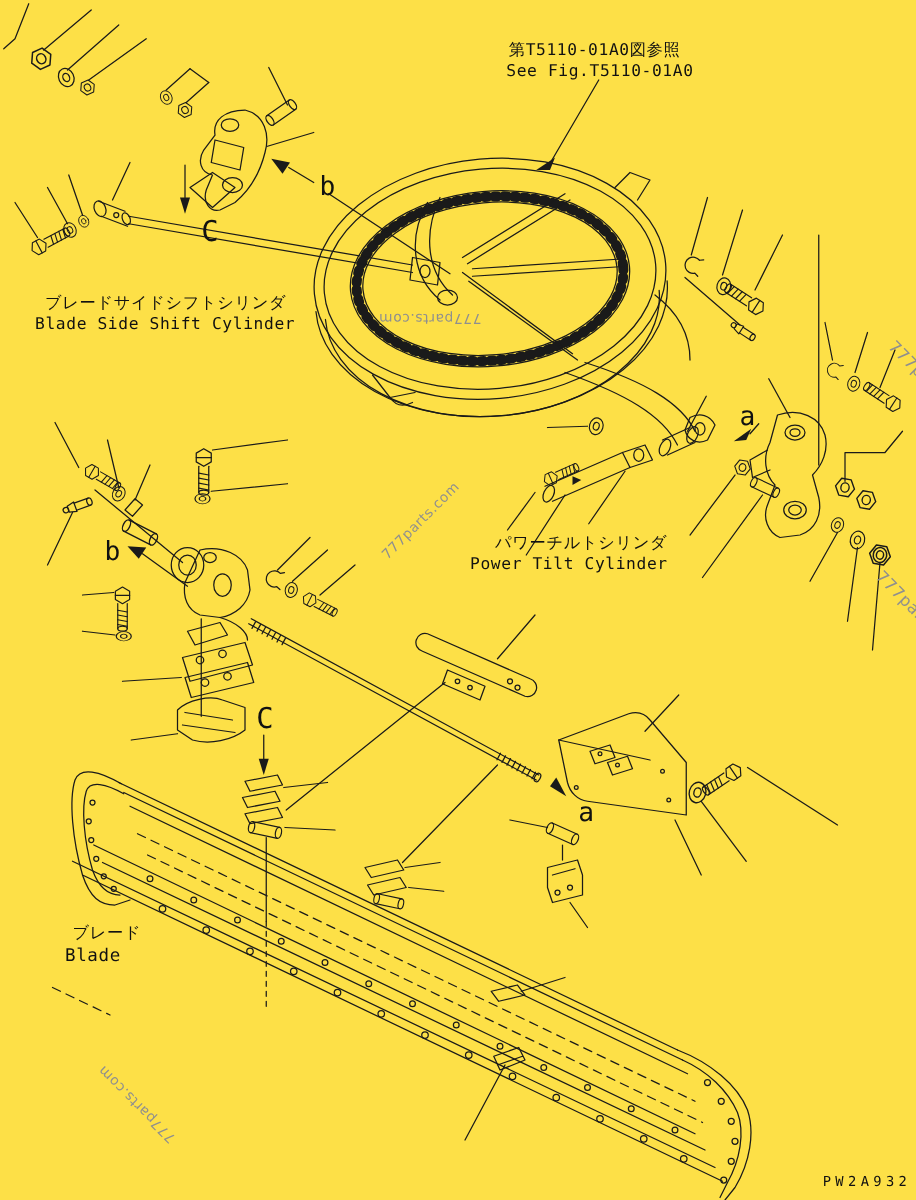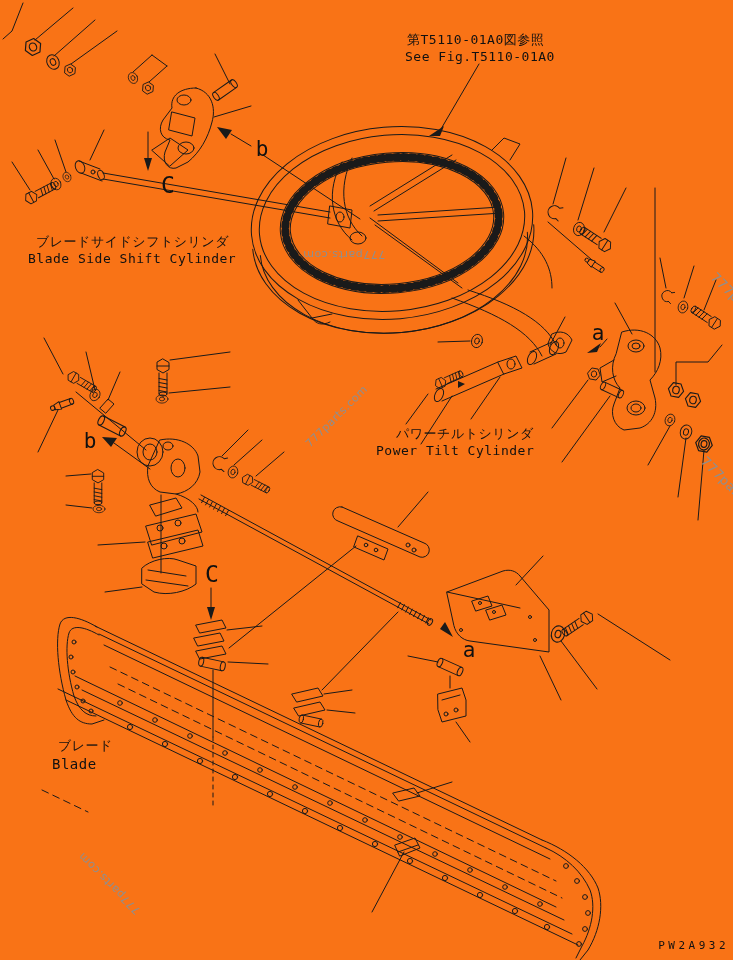--- a/index.html
+++ b/index.html
@@ -1,16 +1,16 @@
 <!DOCTYPE html>
 <html><head>
 <meta charset="utf-8">
 <style>
   html,body{margin:0;padding:0;background:#ffffff;}
-  .stage{position:relative;width:733px;height:960px;background:#f97316;overflow:hidden;
+  .stage{position:relative;width:733px;height:960px;background:#fde047;overflow:hidden;
          font-family:"DejaVu Sans Mono","Liberation Mono",monospace;}
   #diagram *{stroke:#1a1a1a;fill:none;stroke-width:1;stroke-linecap:round;stroke-linejoin:round;}
   #diagram .teeth{stroke-dasharray:2.6 5.2;stroke-width:8;}
   #diagram .dash{stroke-dasharray:7 5;}
   #diagram .dash2{stroke-dasharray:4 4;}
   #diagram .fill{fill:#1a1a1a;stroke:none;}
   #diagram text{stroke:none;fill:#111111;}
   #diagram text.label{font-family:"DejaVu Sans Mono","Liberation Mono",monospace;font-size:13px;letter-spacing:0.5px;}
   #diagram text.marker{font-family:"DejaVu Sans Mono","Liberation Mono",monospace;font-size:21px;}
   #diagram text.wm{fill:#8f8f8f;font-family:"DejaVu Sans","Liberation Sans",sans-serif;font-size:11px;letter-spacing:0.5px;}

